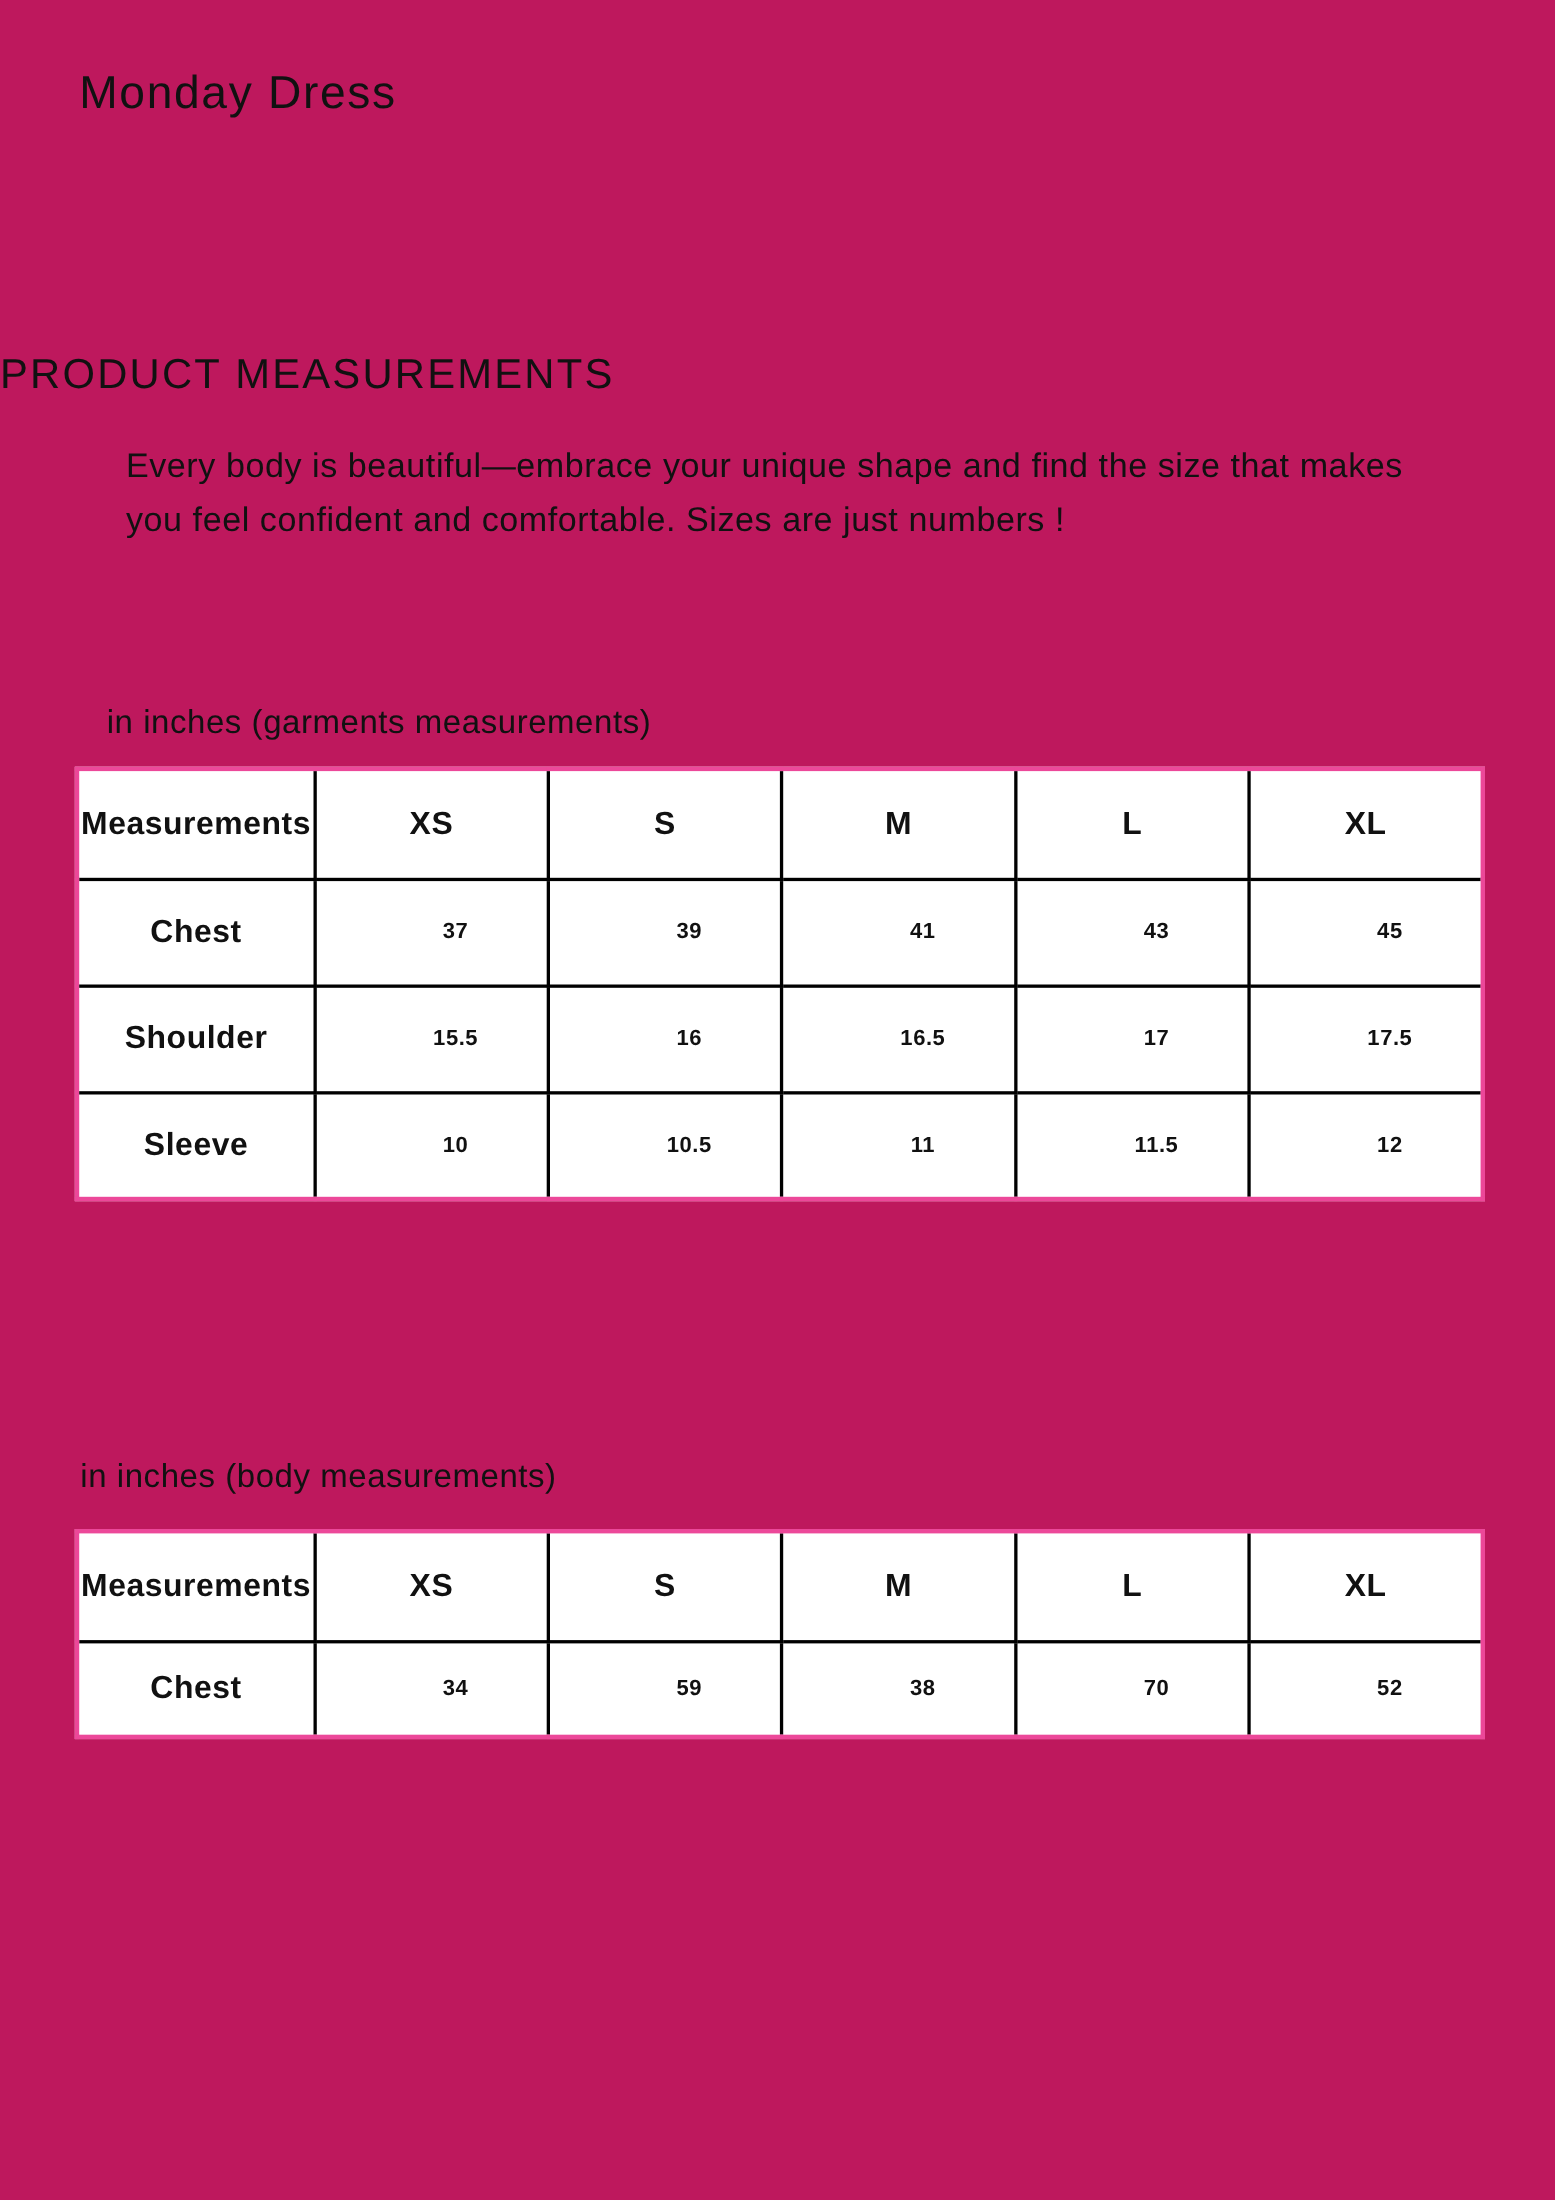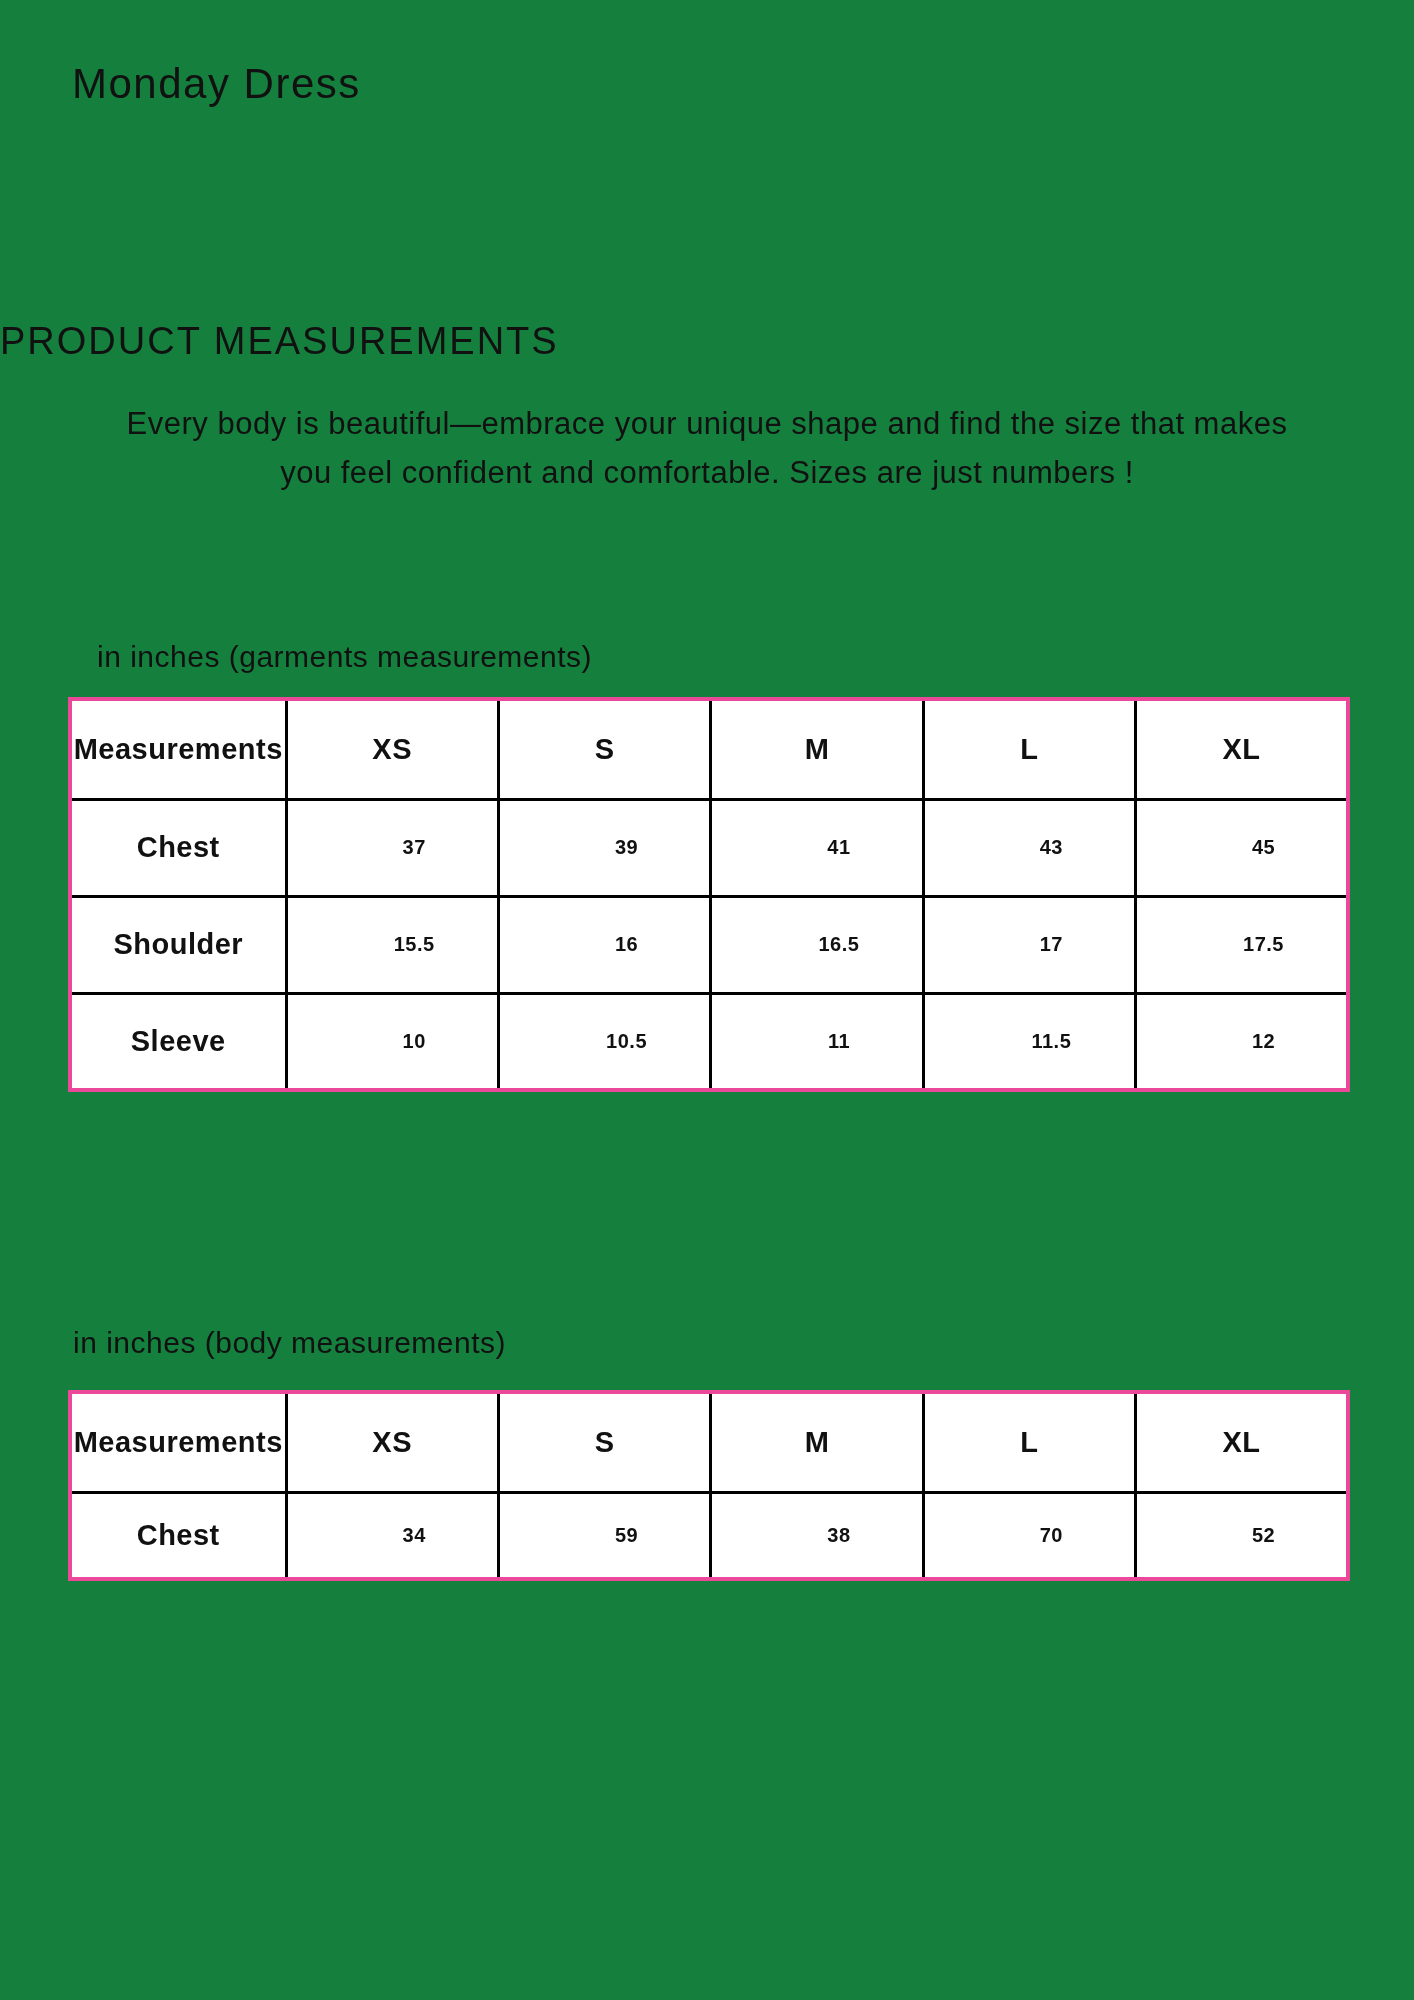--- a/index.html
+++ b/index.html
@@ -5,21 +5,21 @@
   * { margin: 0; padding: 0; box-sizing: border-box; }
   html, body { background: #ffffff; }
   body {
     font-family: "Liberation Sans", sans-serif;
     color: #111111;
   }
   .page {
     position: relative;
     width: 1414px;
     height: 2000px;
-    background: #15803d;
+    background: #be185d;
     overflow: hidden;
   }
   .brand {
     position: absolute;
     top: 60px;
     left: 72px;
     font-size: 42px;
     letter-spacing: 1.5px;
     font-weight: 400;
     color: #111111;
@@ -33,21 +33,21 @@
     font-weight: 400;
     letter-spacing: 2px;
     color: #111111;
   }
   .subtitle {
     position: absolute;
     top: 399px;
     left: 50%;
     transform: translateX(-50%);
     width: 1185px;
-    text-align: center;
+    text-align: left;
     font-size: 31px;
     line-height: 49px;
     font-weight: 400;
     letter-spacing: 0.5px;
     color: #111111;
   }
   .caption {
     position: absolute;
     left: 73px;
     font-size: 30px;

